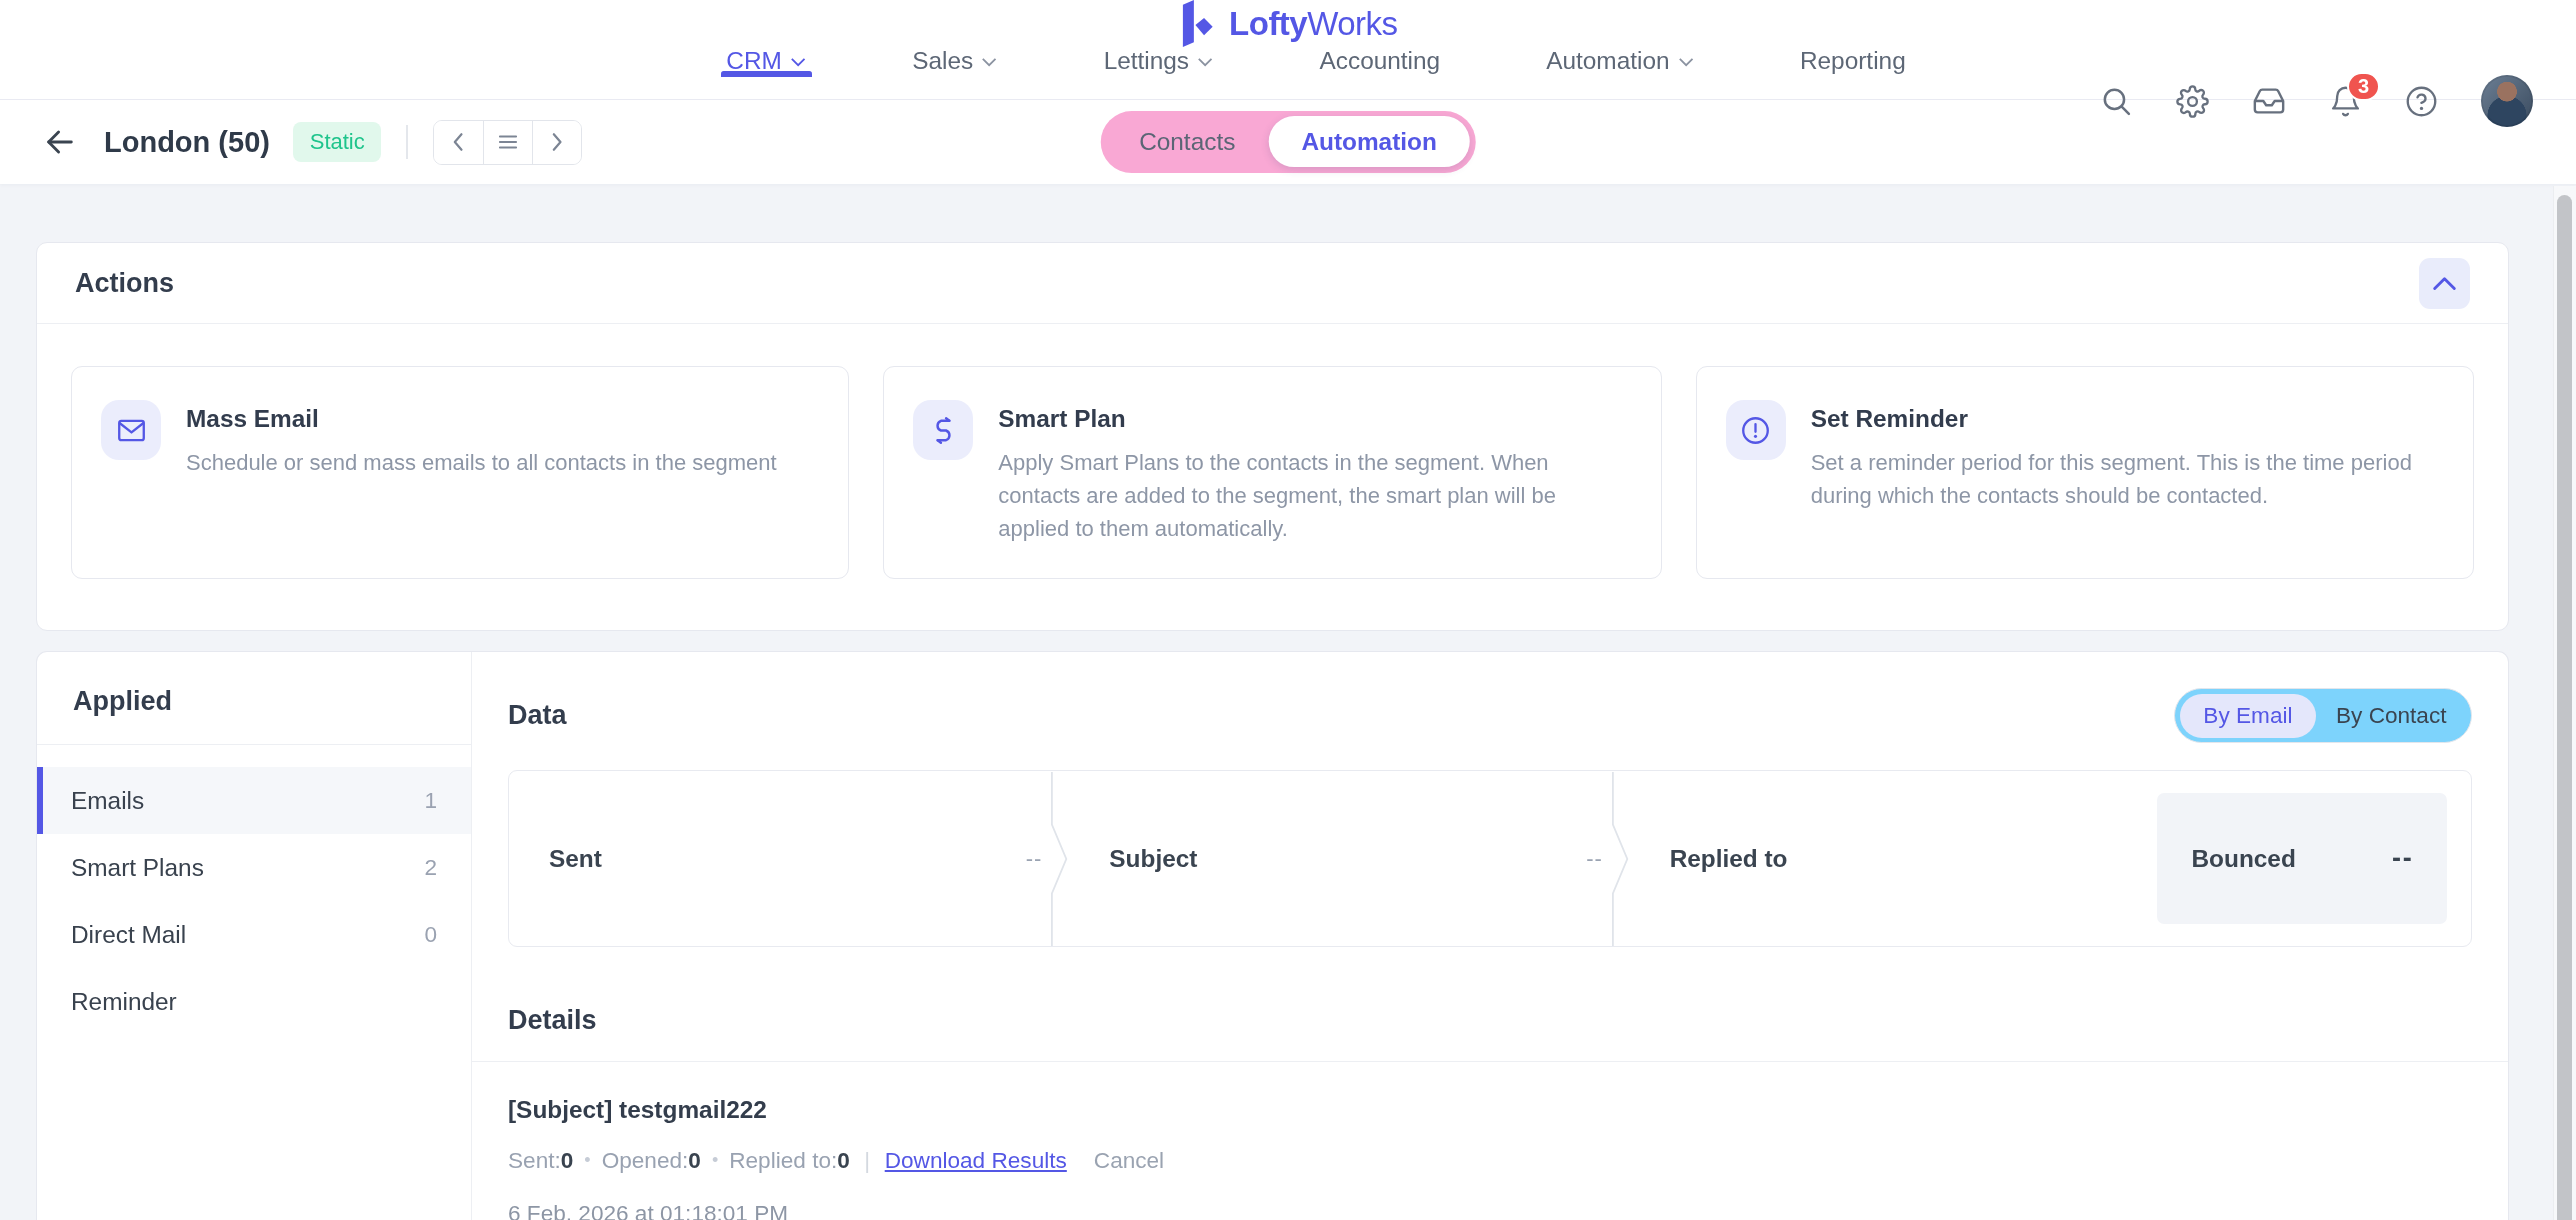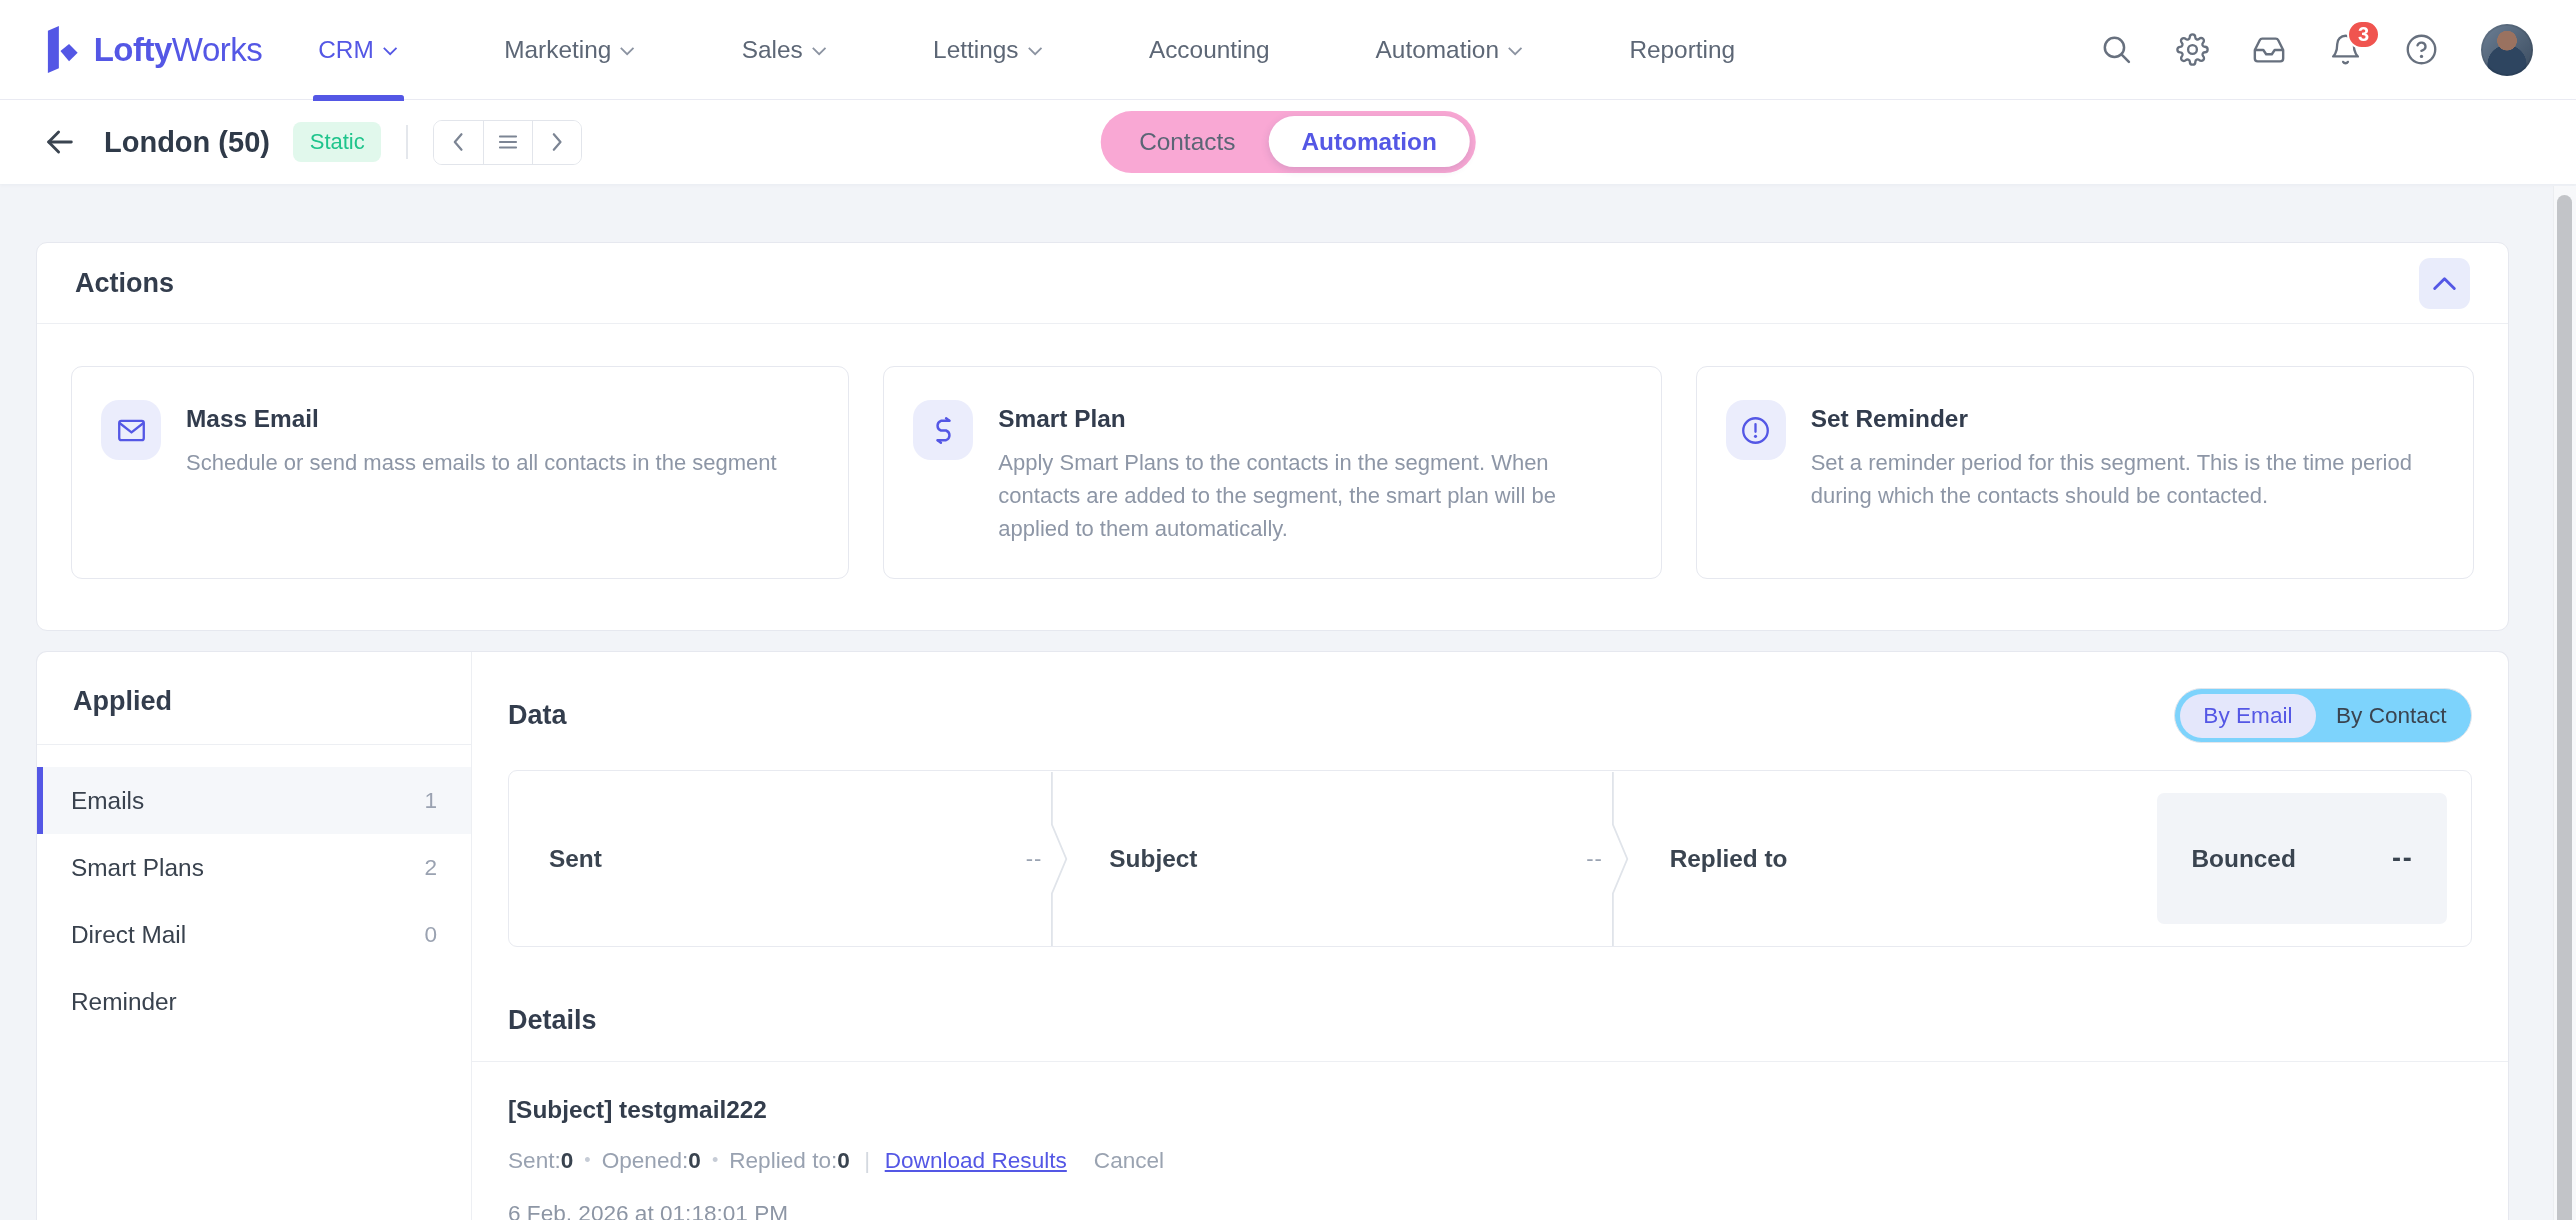--- a/index.html
+++ b/index.html
@@ -9,21 +9,21 @@
     background:#f2f4f8;
     color:#39434f;
     overflow:hidden;
     position:relative;
   }
   svg { display:block; }
 
   
   .topnav{
     height:100px; background:#fff; border-bottom:1.8px solid #e9eaf2;
-    display:flex; align-items:center; padding:0 43px; position:relative; z-index:5;
+    display:flex; align-items:center; padding:0 43px; position:relative; z-index:5;flex-direction:column;
   }
   .brand{ display:flex; align-items:center; gap:12.7px; }
   .brand-text{ font-size:33px; color:#5457e5; letter-spacing:-0.5px; }
   .brand-text b{ font-weight:700; }
   .brand-text span{ font-weight:400; }
   .menu{ display:flex; align-items:center; gap:106px; margin-left:56px; height:100%; }
   .menu-item{
     display:flex; align-items:center; gap:8.1px; height:100%;
     font-size:24.4px; font-weight:500; color:#5d6776; cursor:pointer; position:relative;
   }
@@ -180,28 +180,20 @@
       </svg>
     </span>
     <span class="brand-text"><b>Lofty</b><span>Works</span></span>
   </div>
 
   <nav class="menu">
     <div class="menu-item active">
       <span>CRM</span>
       <span class="caret">
           <svg width="16.3" height="11" viewBox="0 0 18 12" fill="none" stroke="#5457e5" stroke-width="2">
-            <polyline points="2,2 9,9 16,2"></polyline>
-          </svg>
-        </span>
-    </div>
-    <div class="menu-item">
-      <span>Marketing</span>
-      <span class="caret">
-          <svg width="16.3" height="11" viewBox="0 0 18 12" fill="none" stroke="#8b93a1" stroke-width="2">
             <polyline points="2,2 9,9 16,2"></polyline>
           </svg>
         </span>
     </div>
     <div class="menu-item">
       <span>Sales</span>
       <span class="caret">
           <svg width="16.3" height="11" viewBox="0 0 18 12" fill="none" stroke="#8b93a1" stroke-width="2">
             <polyline points="2,2 9,9 16,2"></polyline>
           </svg>

